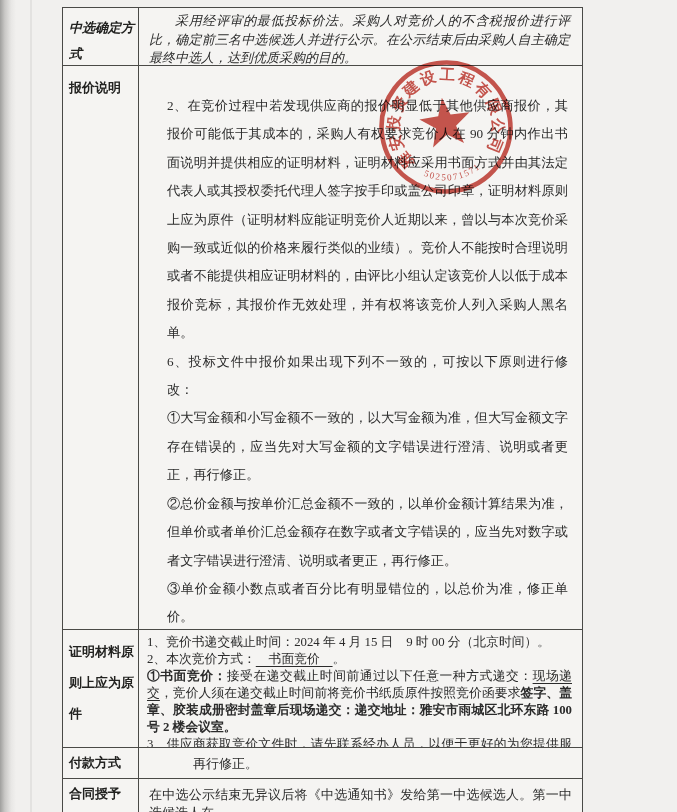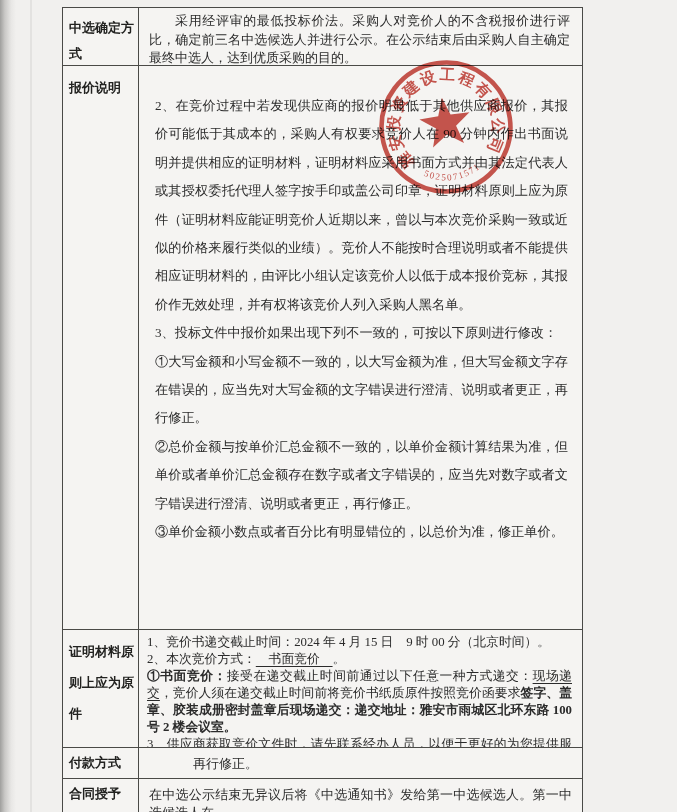--- a/index.html
+++ b/index.html
@@ -17,22 +17,22 @@
     position:absolute;left:30px;top:0;width:2px;height:100%;
     background:rgba(110,110,108,0.10);
   }
   .doc-table{
     position:absolute;left:62px;top:7px;width:521px;box-sizing:border-box;
     border:1.5px solid #4a4a47;border-bottom:none;
     background:#f5f4f2;
   }
   .row{display:flex;border-bottom:1.5px solid #4a4a47;box-sizing:border-box;overflow:hidden;}
   .row:last-child{border-bottom:none;}
-  .r1{height:58px;}
-  .r2{height:564px;}
+  .r1{height:58px;font-style:italic;}
+  .r2{height:564px;gap:12px;}
   .r3{height:118px;}
   .r4{height:31px;gap:44px;}
   .r5{height:44px;}
   .label-cell{
     width:76px;flex:none;box-sizing:border-box;
     border-right:1.5px solid #4a4a47;
     font-weight:bold;font-size:13px;color:#222220;
     padding:6px 3px 0 6px;
   }
   .r1 .label-cell{line-height:26px;padding-top:7px;}
@@ -68,21 +68,21 @@
     <div class="label-cell">中选确定方式</div>
     <div class="content-cell c1">
       <p>采用经评审的最低投标价法。采购人对竞价人的不含税报价进行评比，确定前三名中选候选人并进行公示。在公示结束后由采购人自主确定最终中选人，达到优质采购的目的。</p>
     </div>
   </div>
 
   <div class="row r2">
     <div class="label-cell">报价说明</div>
     <div class="content-cell c2">
       <p>2、在竞价过程中若发现供应商的报价明显低于其他供应商报价，其报价可能低于其成本的，采购人有权要求竞价人在 90 分钟内作出书面说明并提供相应的证明材料，证明材料应采用书面方式并由其法定代表人或其授权委托代理人签字按手印或盖公司印章，证明材料原则上应为原件（证明材料应能证明竞价人近期以来，曾以与本次竞价采购一致或近似的价格来履行类似的业绩）。竞价人不能按时合理说明或者不能提供相应证明材料的，由评比小组认定该竞价人以低于成本报价竞标，其报价作无效处理，并有权将该竞价人列入采购人黑名单。</p>
-      <p>3、投标文件中报价如果出现下列不一致的，可按以下原则进行修改：</p>
+      <p>6、投标文件中报价如果出现下列不一致的，可按以下原则进行修改：</p>
       <p>①大写金额和小写金额不一致的，以大写金额为准，但大写金额文字存在错误的，应当先对大写金额的文字错误进行澄清、说明或者更正，再行修正。</p>
       <p>②总价金额与按单价汇总金额不一致的，以单价金额计算结果为准，但单价或者单价汇总金额存在数字或者文字错误的，应当先对数字或者文字错误进行澄清、说明或者更正，再行修正。</p>
       <p>③单价金额小数点或者百分比有明显错位的，以总价为准，修正单价。</p>
 
     </div>
   </div>
 
   <div class="row r3">
     <div class="label-cell">证明材料原则上应为原件</div>
     <div class="content-cell c3">

